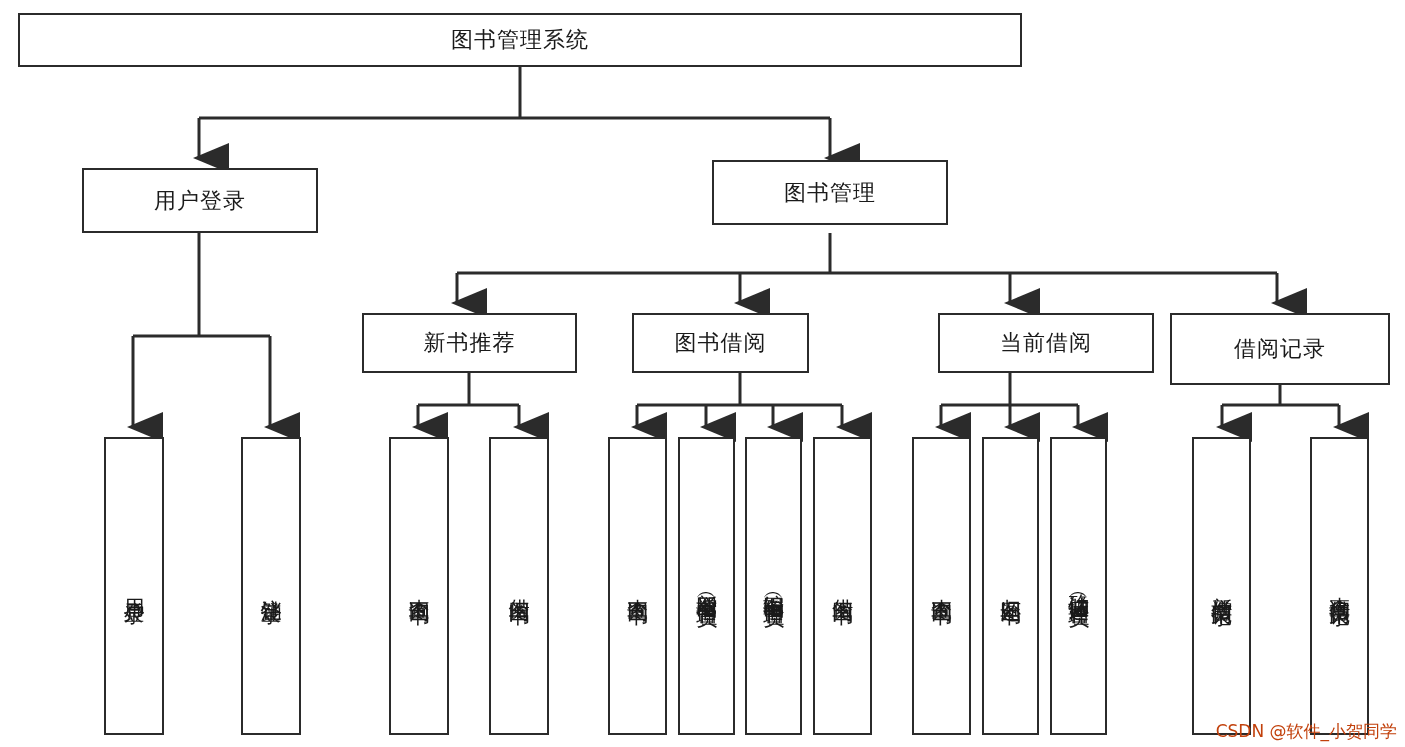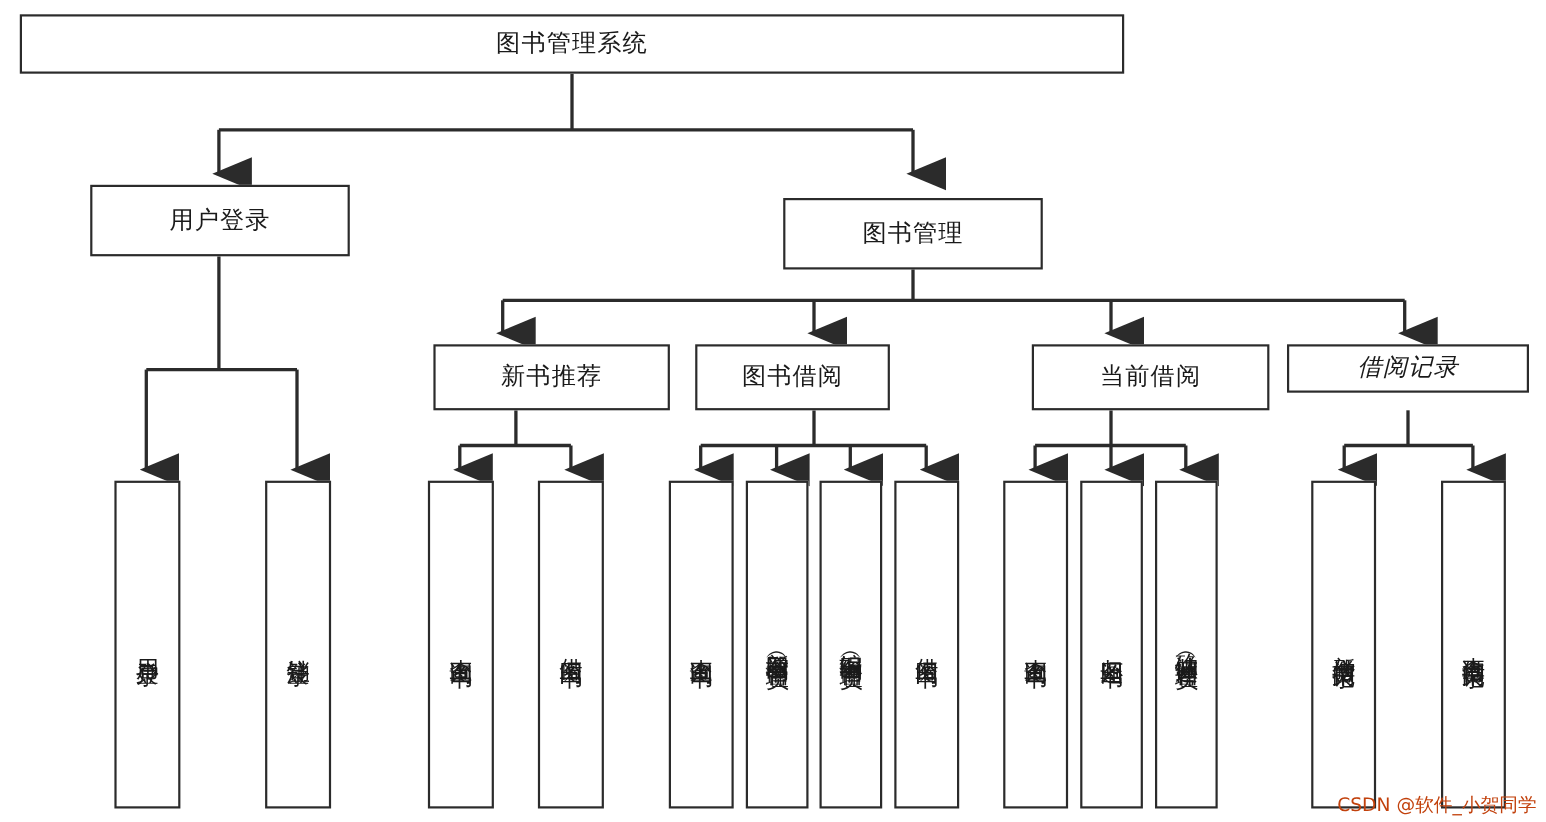--- a/index.html
+++ b/index.html
@@ -86,34 +86,34 @@
   </g>
 </svg>
 
 <div class="node-box" style="left:18px;top:13px;width:1004px;height:54px;">
   <span class="node-label">图书管理系统</span>
 </div>
 
 <div class="node-box" style="left:82px;top:168px;width:236px;height:65px;">
   <span class="node-label">用户登录</span>
 </div>
-<div class="node-box" style="left:712px;top:180px;width:236px;height:65px;">
+<div class="node-box" style="left:712px;top:160px;width:236px;height:65px;">
   <span class="node-label">图书管理</span>
 </div>
 
-<div class="node-box" style="left:362px;top:313px;width:215px;height:60px;margin-left:32px;">
+<div class="node-box" style="left:362px;top:313px;width:215px;height:60px;">
   <span class="node-label">新书推荐</span>
 </div>
 <div class="node-box" style="left:632px;top:313px;width:177px;height:60px;">
   <span class="node-label">图书借阅</span>
 </div>
 <div class="node-box" style="left:938px;top:313px;width:216px;height:60px;">
   <span class="node-label">当前借阅</span>
 </div>
-<div class="node-box" style="left:1170px;top:313px;width:220px;height:44px;font-style:italic;">
+<div class="node-box" style="left:1170px;top:313px;width:220px;height:72px;">
   <span class="node-label">借阅记录</span>
 </div>
 
 <div class="node-box leaf-box" style="left:104px;top:437px;width:60px;height:298px;">
   <span class="node-label">用户登录</span>
 </div>
 <div class="node-box leaf-box" style="left:241px;top:437px;width:60px;height:298px;">
   <span class="node-label">注销登录</span>
 </div>
 

